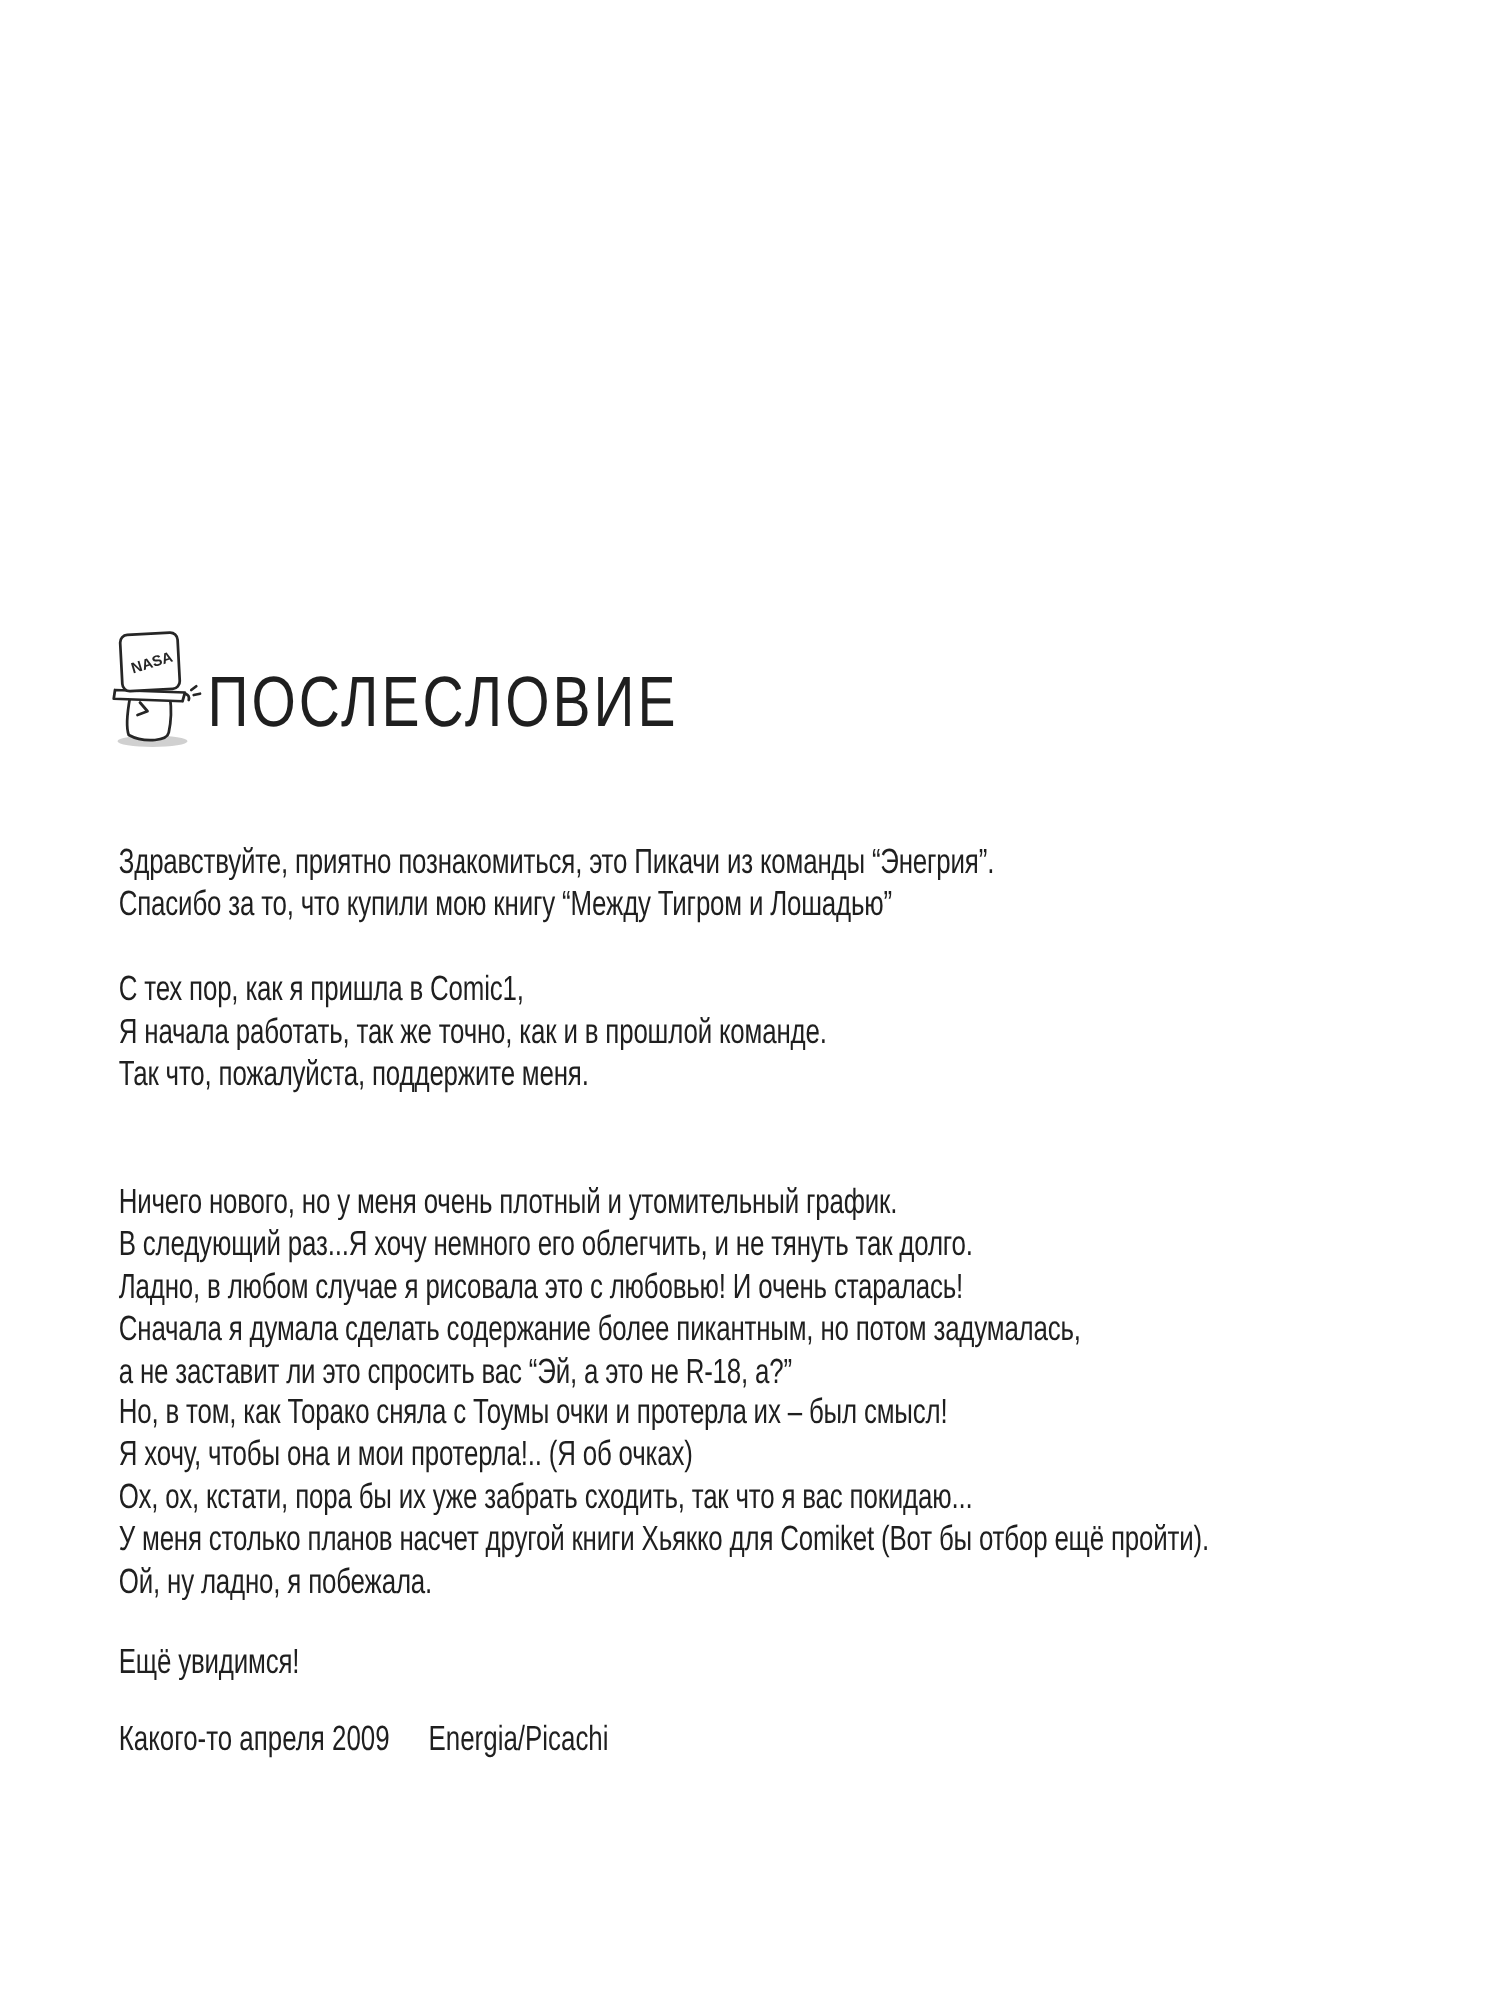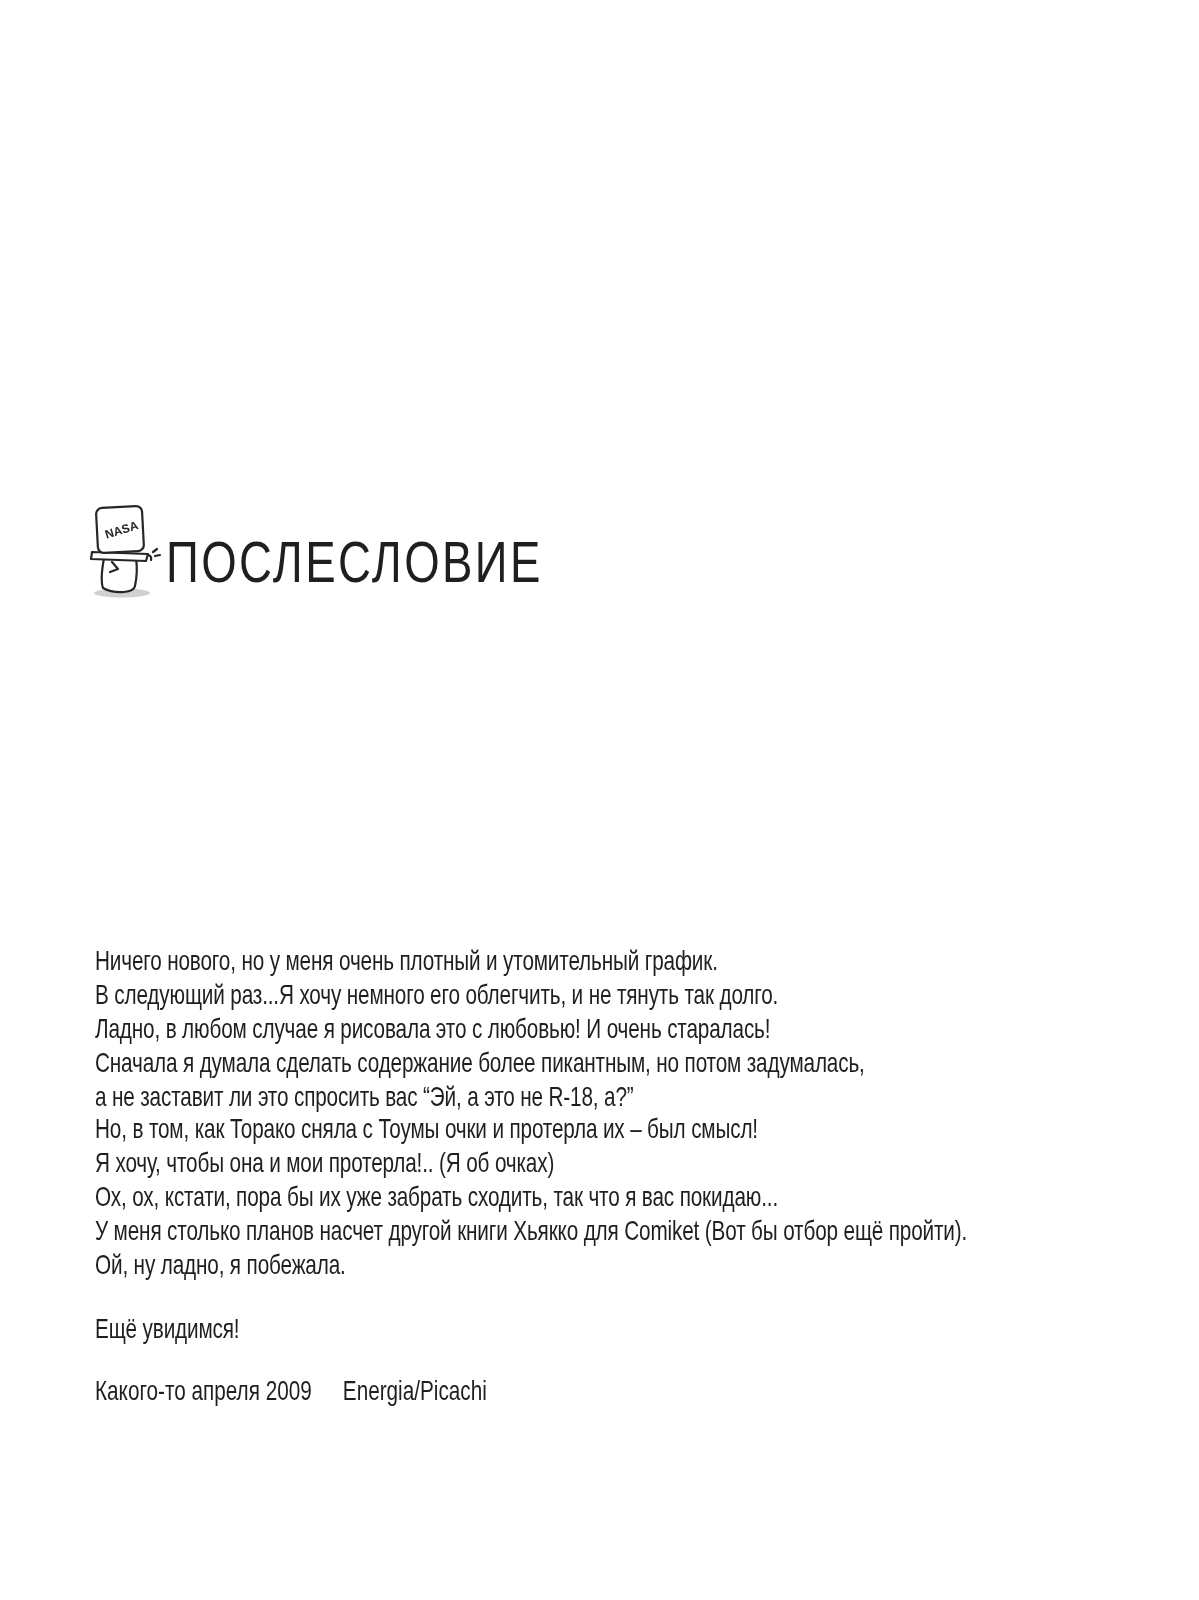--- a/index.html
+++ b/index.html
@@ -104,21 +104,30 @@
     <path class="ink" d="M66,55 q4,1 3,5 M71,52 l4,-3 M73,56 l5,-1"></path>
 
     <g transform="rotate(-3 38 30)">
       <rect class="ink-fill" x="15" y="7" width="46" height="45" rx="6"></rect>
       <text class="nasa-text" x="24" y="38" transform="rotate(-14 24 38)">NASA</text>
     </g>
   </svg>
 
   <div class="title">ПОСЛЕСЛОВИЕ</div>
 
+  <div class="para p1">
+    <div class="line">Здравствуйте, приятно познакомиться, это Пикачи из команды “Энегрия”.</div>
+    <div class="line">Спасибо за то, что купили мою книгу “Между Тигром и Лошадью”</div>
+  </div>
 
+  <div class="para p2">
+    <div class="line">С тех пор, как я пришла в Comic1,</div>
+    <div class="line">Я начала работать, так же точно, как и в прошлой команде.</div>
+    <div class="line">Так что, пожалуйста, поддержите меня.</div>
+  </div>
 
   <div class="para p3">
     <div class="line">Ничего нового, но у меня очень плотный и утомительный график.</div>
     <div class="line">В следующий раз...Я хочу немного его облегчить, и не тянуть так долго.</div>
     <div class="line">Ладно, в любом случае я рисовала это с любовью! И очень старалась!</div>
     <div class="line">Сначала я думала сделать содержание более пикантным, но потом задумалась,</div>
     <div class="line">а не заставит ли это спросить вас “Эй, а это не R-18, а?”</div>
   </div>
 
   <div class="para p4">

